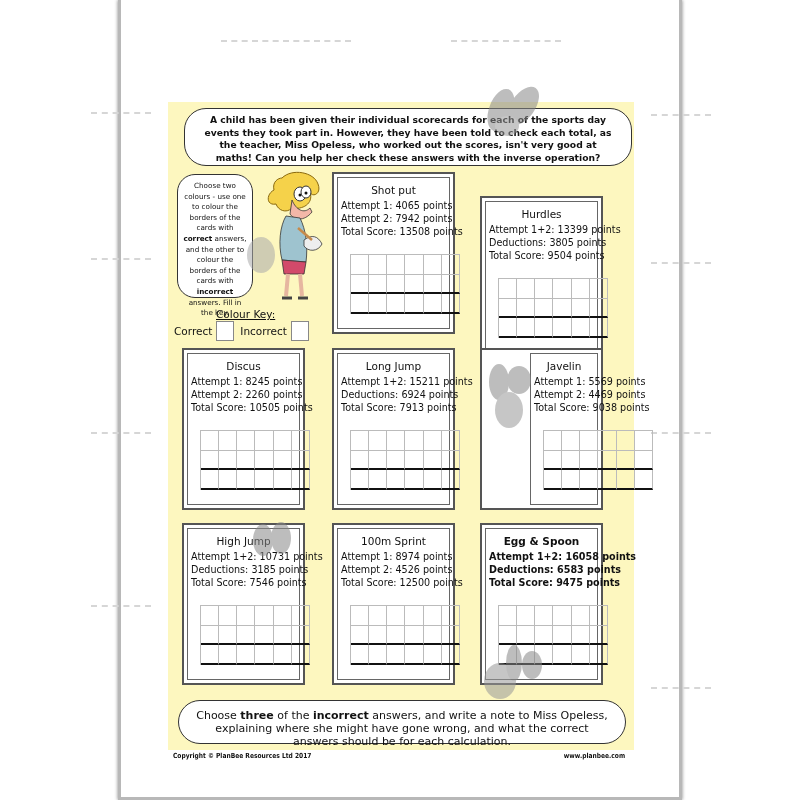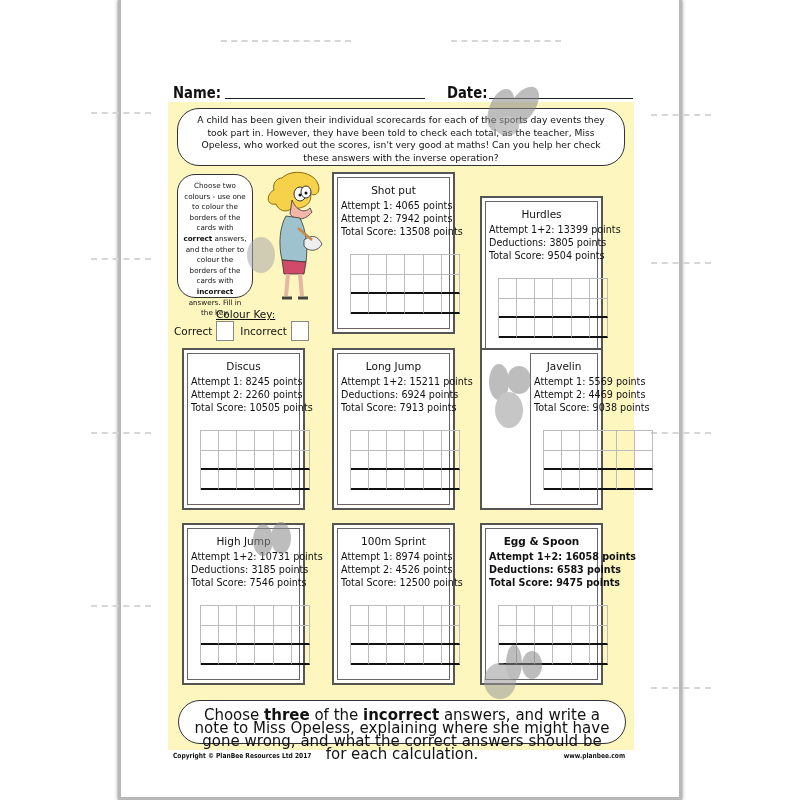--- a/index.html
+++ b/index.html
@@ -34,24 +34,25 @@
     display: flex; align-items: flex-end;
   }
   .name-row .lbl { font-weight: bold; font-size: 15px; transform: scaleX(0.88); transform-origin: left bottom; display: inline-block; }
   .name-row .line { border-bottom: 1.5px solid #222; height: 1px; margin-bottom: 3px; }
 
   .yellow-panel {
     position: absolute; left: 47px; top: 102px; width: 466px; height: 648px;
     background: #fdf7bf; z-index: 2;
   }
   .intro-box {
-    position: absolute; left: 9px; top: 6px; width: 448px; height: 58px;
+    position: absolute; left: 16px; top: 6px; width: 448px; height: 58px;
     background: #fff; border: 1.5px solid #333; border-radius: 22px;
     font-size: 9.2px; line-height: 12.5px; text-align: center; padding: 5px 16px;
     z-index: 4;
+    font-weight: bold;
   }
   .instr-bubble {
     position: absolute; left: 9px; top: 72px; width: 76px; height: 124px;
     background: #fff; border: 1.5px solid #333; border-radius: 18px;
     font-size: 7.2px; line-height: 10.6px; text-align: center; padding: 6px 4px;
     z-index: 4;
   }
   .instr-bubble b { font-weight: bold; }
   .teacher {
     position: absolute; left: 84px; top: 68px; width: 72px; height: 140px; z-index: 4;
@@ -77,21 +78,21 @@
     position: absolute; left: 12px; top: 76px; width: 110px; height: 60px;
     display: grid; grid-template-columns: repeat(6, 1fr); grid-template-rows: repeat(3, 1fr);
     border-top: 1px solid #bbb; border-left: 1px solid #bbb;
   }
   .grid div { border-right: 1px solid #bbb; border-bottom: 1px solid #bbb; }
   .grid .thick { border-bottom: 2.5px solid #111; }
 
   .footer-box {
     position: absolute; left: 10px; top: 598px; width: 448px; height: 44px;
     background: #fff; border: 1.5px solid #333; border-radius: 22px;
-    font-size: 15px; line-height: 13px; text-align: center; padding: 8px 14px; z-index: 4;
+    font-size: 11px; line-height: 13px; text-align: center; padding: 8px 14px; z-index: 4;
   }
   .copyright {
     position: absolute; left: 52px; top: 752px; font-size: 7px; font-weight: bold; z-index: 3;
     transform: scaleX(0.85); transform-origin: left center;
   }
   .website {
     position: absolute; right: 54px; top: 752px; font-size: 7px; font-weight: bold; z-index: 3;
     transform: scaleX(0.85); transform-origin: right center;
   }
   .bee { position: absolute; z-index: 6; opacity: 0.55; pointer-events: none; }
@@ -106,26 +107,20 @@
   <div class="watermark-line" style="left:-30px;top:112px;width:60px;"></div>
   <div class="watermark-line" style="left:530px;top:114px;width:60px;"></div>
   <div class="watermark-line" style="left:-30px;top:258px;width:60px;"></div>
   <div class="watermark-line" style="left:530px;top:262px;width:60px;"></div>
   <div class="watermark-line" style="left:-30px;top:432px;width:60px;"></div>
   <div class="watermark-line" style="left:530px;top:432px;width:60px;"></div>
   <div class="watermark-line" style="left:-30px;top:605px;width:60px;"></div>
   <div class="watermark-line" style="left:530px;top:687px;width:60px;"></div>
 
 
-  <div class="name-row">
-    <span class="lbl">Name:</span>
-    <div class="line" style="width:218px;margin-left:-2px;"></div>
-    <span class="lbl" style="margin-left:22px;">Date:</span>
-    <div class="line" style="width:158px;margin-left:-4px;"></div>
-  </div>
 
   <div class="yellow-panel">
 
     <div class="intro-box">
       <span>A child has been given their individual scorecards for each of the sports day events they took part in. However, they have been told to check each total, as the teacher, Miss Opeless, who worked out the scores, isn't very good at maths! Can you help her check these answers with the inverse operation?</span>
     </div>
 
     <div class="instr-bubble">
       <span>Choose two colours - use one to colour the borders of the cards with </span><b>correct</b><span> answers, and the other to colour the borders of the cards with </span><b>incorrect</b><span> answers. Fill in the key.</span>
     </div>

